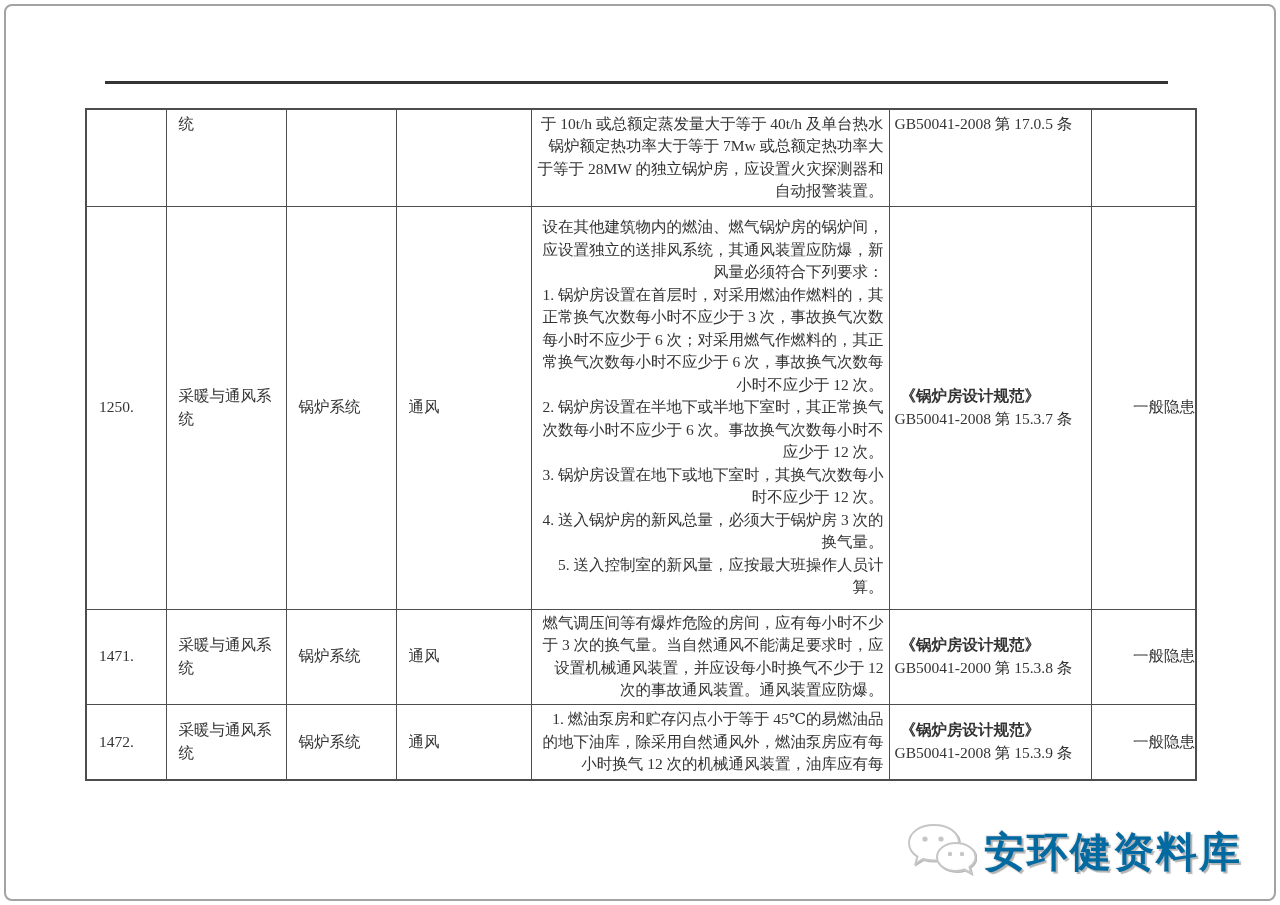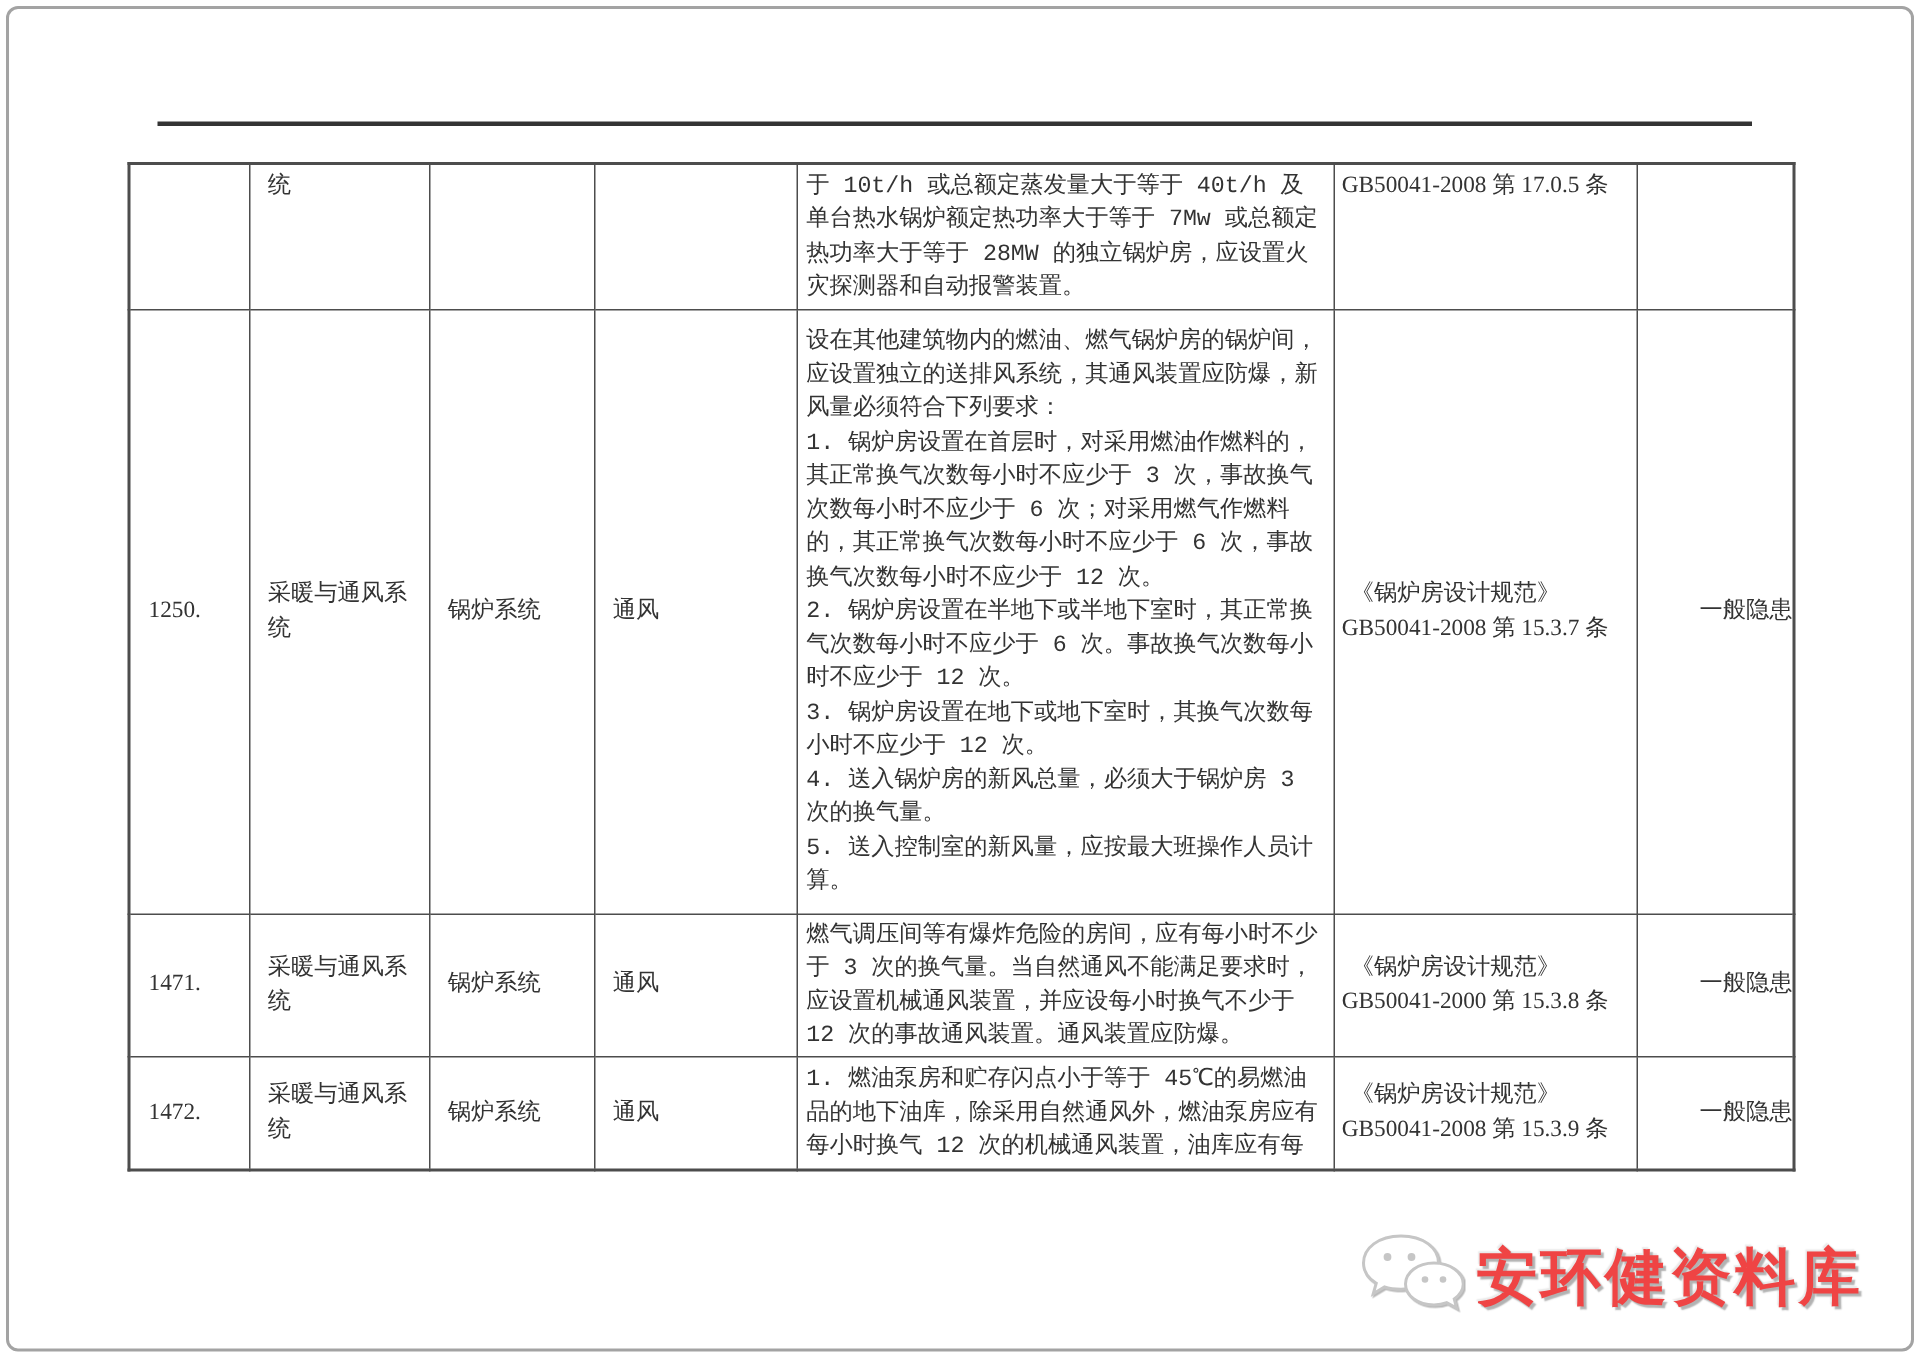--- a/index.html
+++ b/index.html
@@ -42,38 +42,37 @@
   tr.row-1472   { height: 76px; }
 
   .cell-no     { padding-left: 12px; }
   .cell-system { padding: 0 10px 0 12px; }
   .cell-sub    { padding-left: 12px; }
   .cell-item   { padding-left: 12px; }
   .cell-desc   {
     vertical-align: top;
     padding: 2px 5px 2px 6px;
     white-space: pre-line;
-    text-align: left;
-    font-family: Liberation Mono, monospace;
+    text-align: right;
   }
   .cell-ref    { padding-left: 5px; line-height: 23px; }
-  .cell-ref .ref-title { padding-left: 6px; }
+  .cell-ref .ref-title { padding-left: 6px; font-weight: bold; }
   .cell-level  { text-align: right; }
   td.v-top     { vertical-align: top; padding-top: 3px; }
 
   .watermark {
     position: absolute;
     right: 38px; bottom: 22px;
     display: flex; align-items: center; gap: 8px;
   }
   .watermark-text {
     font-size: 41px;
     font-weight: bold;
     letter-spacing: 2px;
-    color: #ef4444;
+    color: #0369a1;
     text-shadow: 2px 2px 1px #b2b2b2, -1px -1px 1px #e9e9e9, 0 0 1px #d5d5d5;
     font-family: "Liberation Serif", "DejaVu Serif", serif;
     white-space: nowrap;
   }
   .watermark-icon { filter: drop-shadow(1.5px 1.5px 0.5px #b9b9b9); }
 </style>
 </head>
 <body>
 
 <div>

